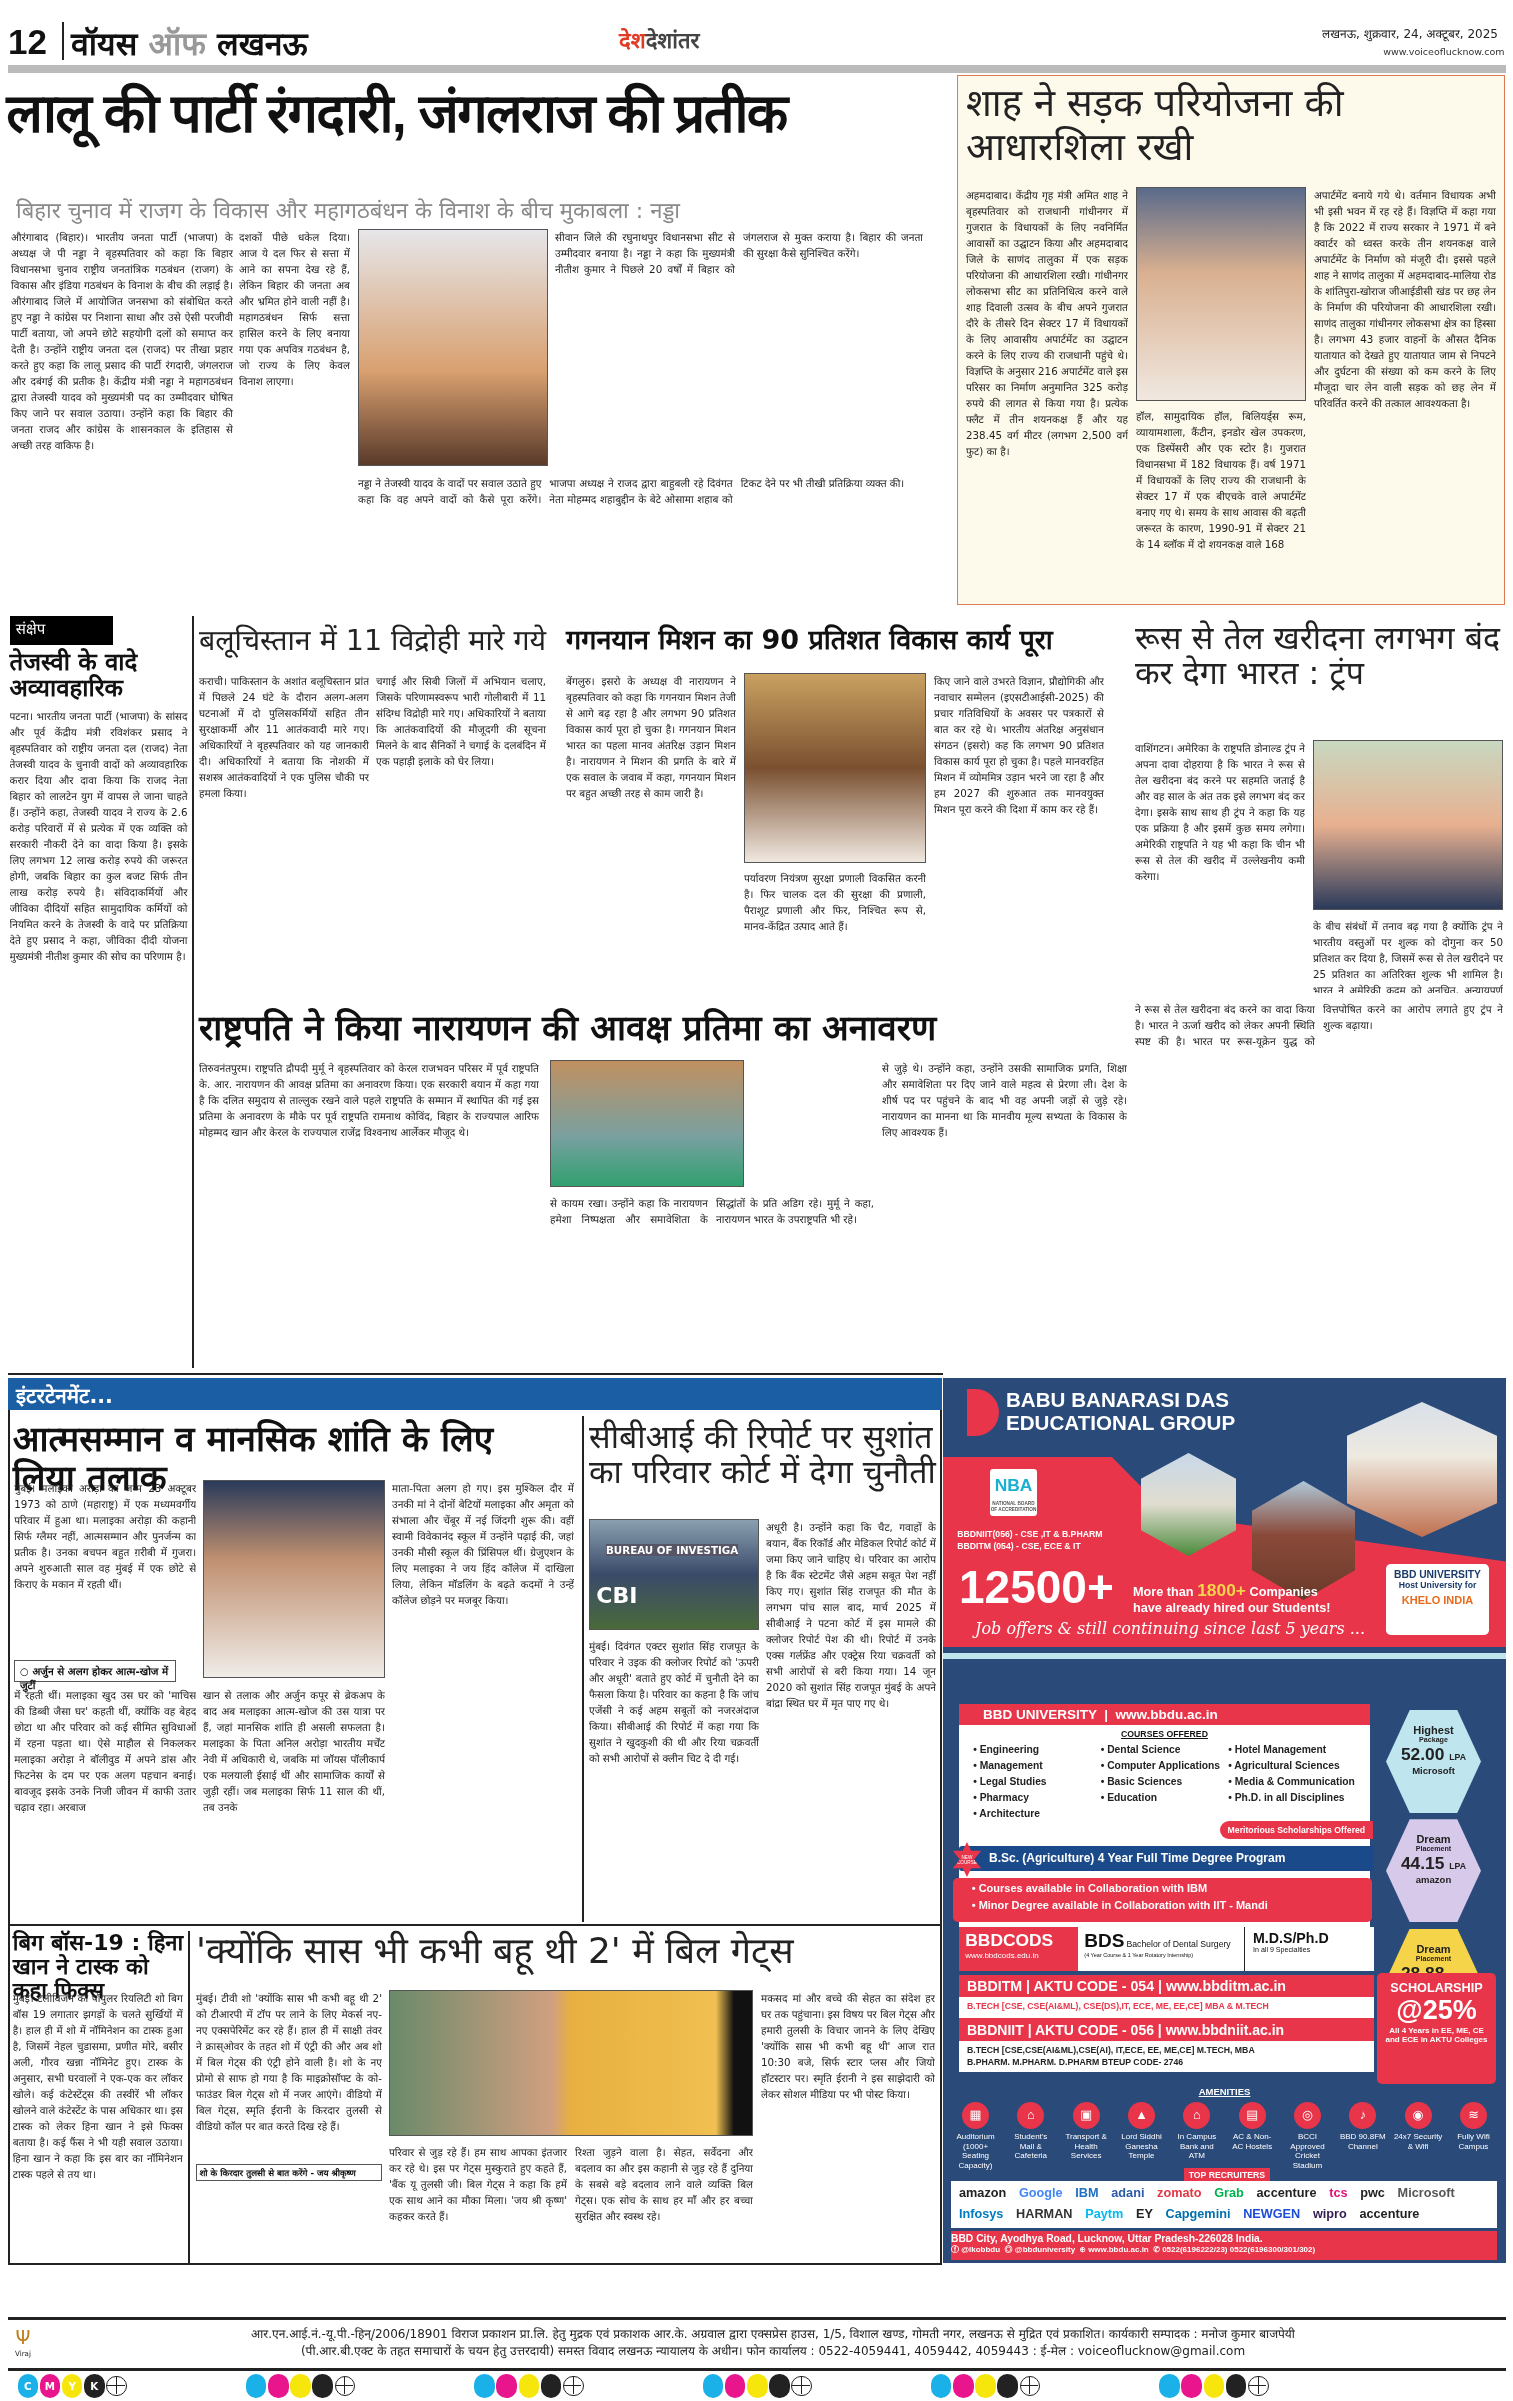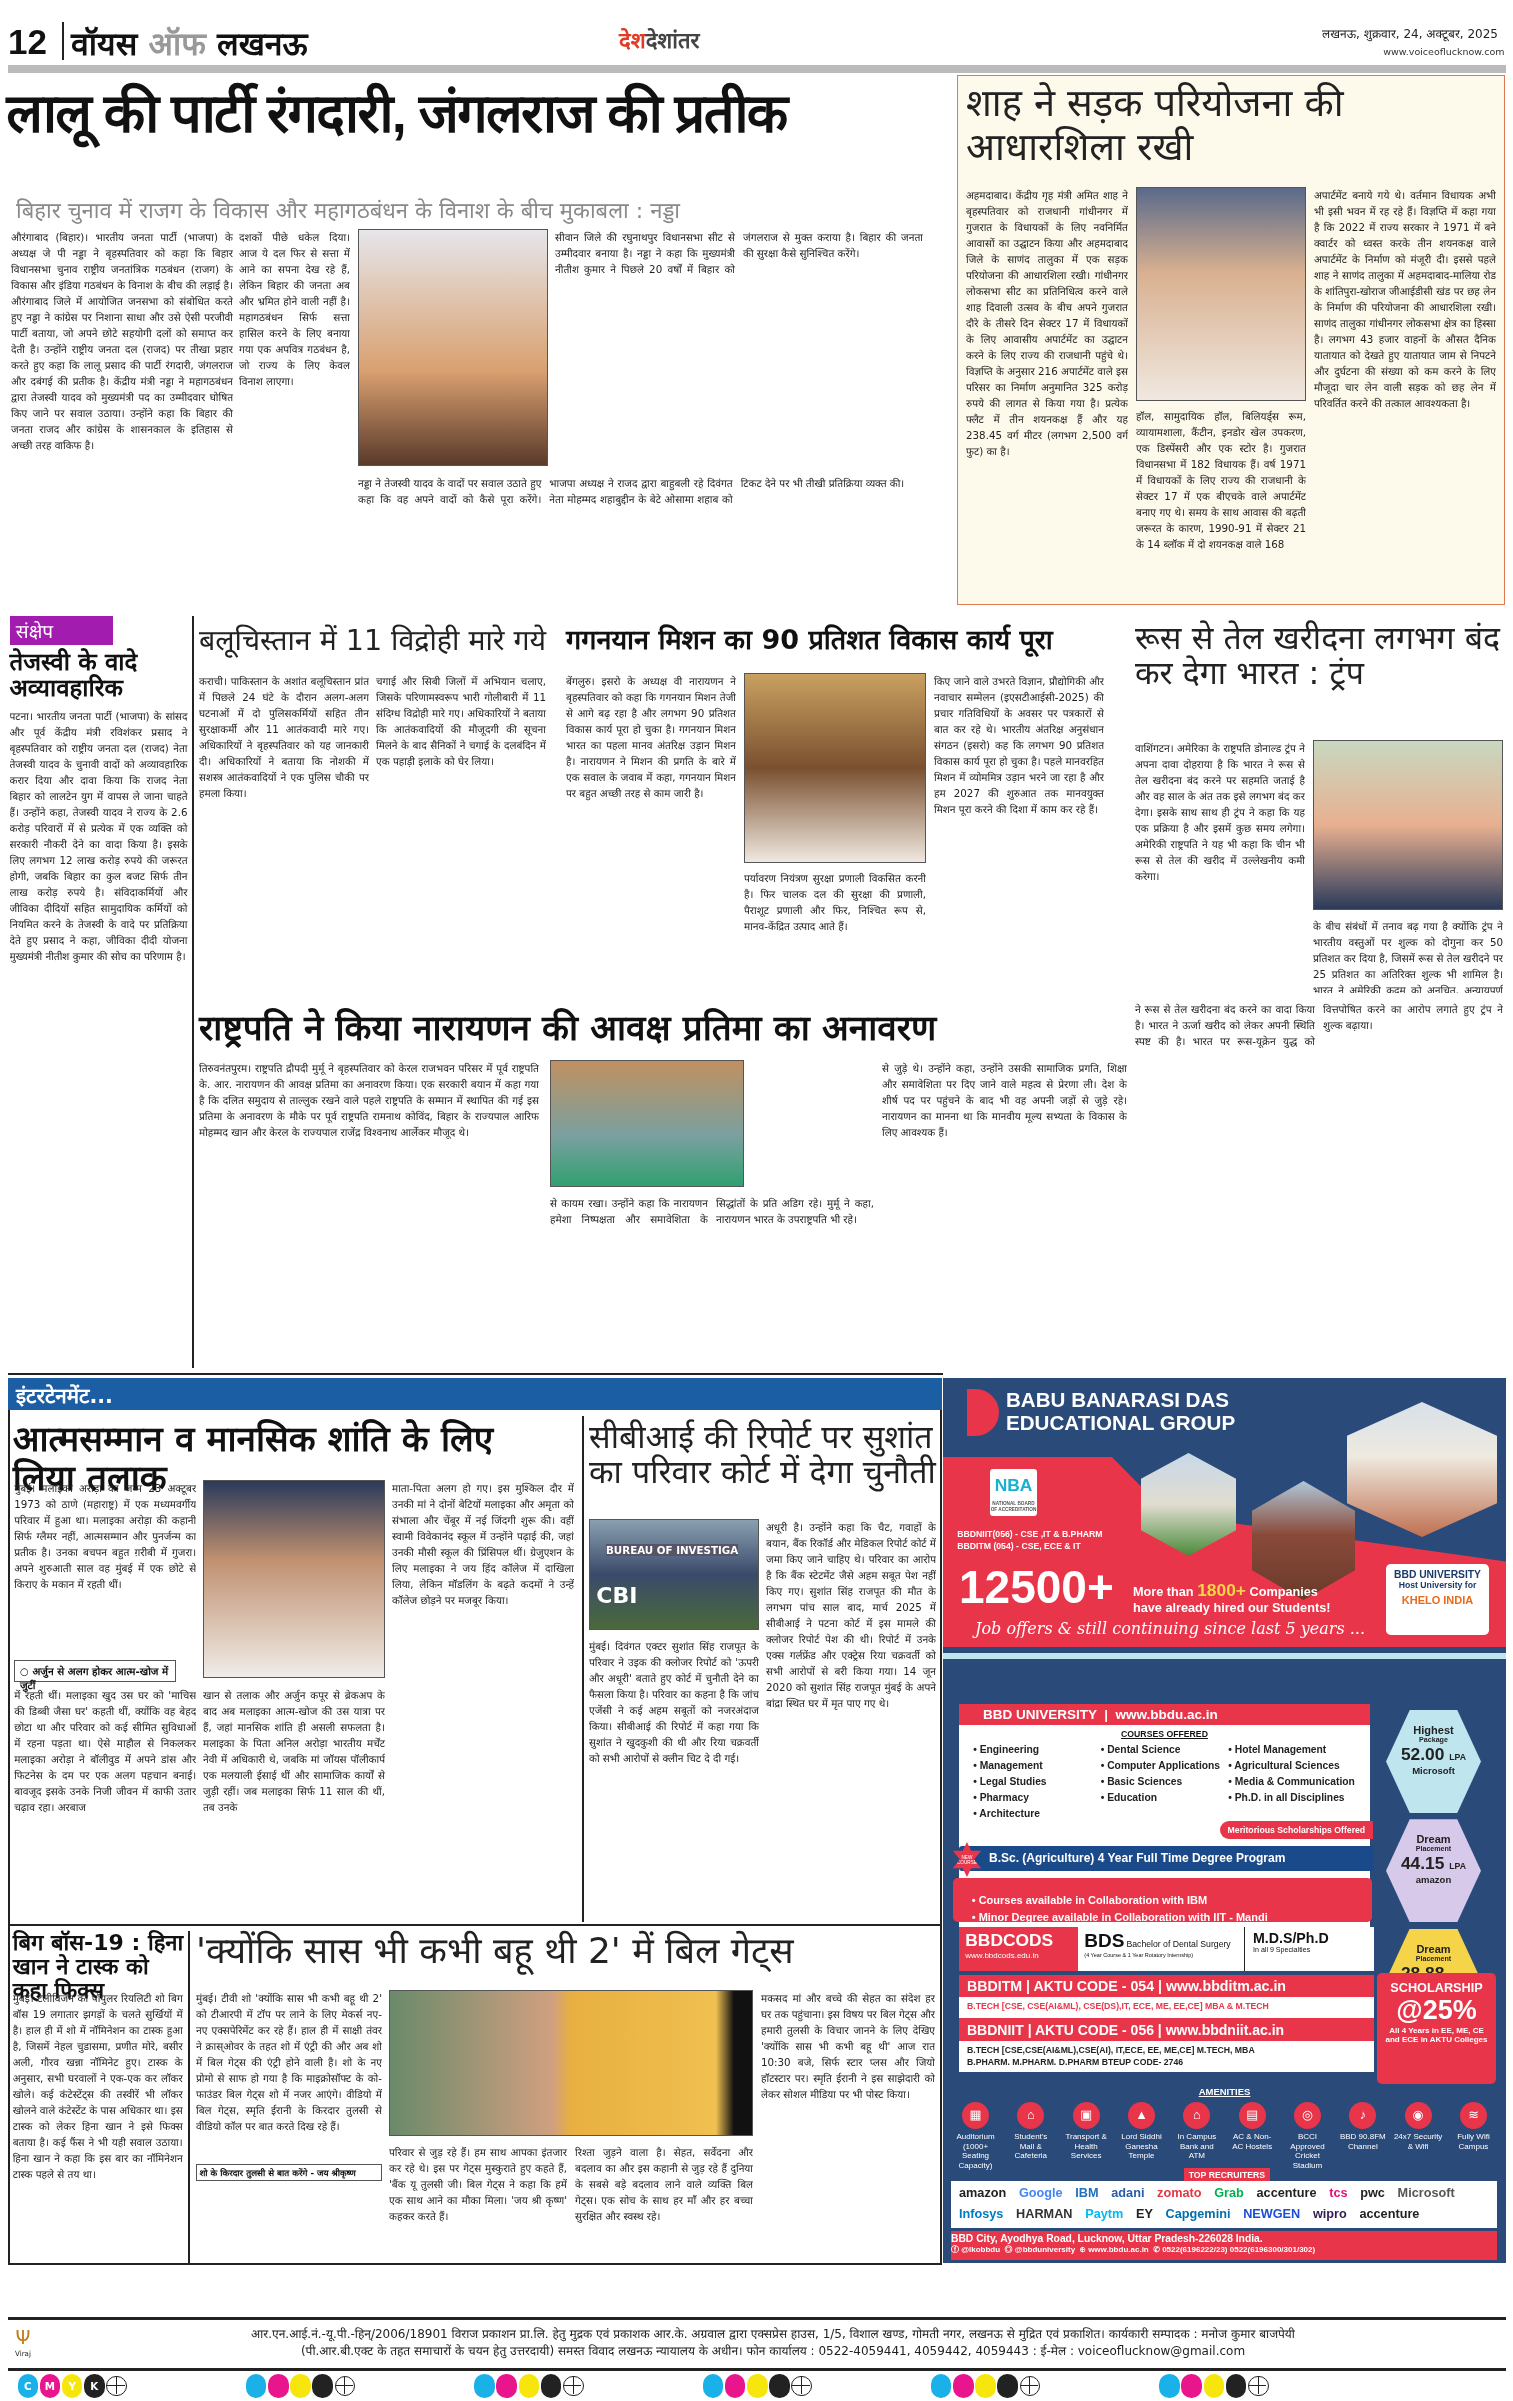--- a/index.html
+++ b/index.html
@@ -17,21 +17,21 @@
 .h1{left:6.3px;top:86px;font-size:54px;font-weight:bold;letter-spacing:-1.6px;line-height:1;font-family:"Liberation Sans",sans-serif}
 .sub{left:16px;top:194px;font-size:22px;color:#8a8a8a}
 .col{font-size:10.3px;line-height:16px;color:#222;text-align:justify;overflow:hidden}
 .photo{background:#ccc;border:0.8px solid #555;overflow:hidden}
 .boxed{border:1.6px solid #e07a55;background:#fdfaec}
 .h2{font-size:38px;line-height:1.15;color:#222}
 .h3{font-size:27px;font-weight:bold;line-height:1.1}
 .h3l{font-size:28.5px;line-height:1.1;color:#222}
 .vrule{width:1.6px;background:#222}
 .hrule{height:1.6px;background:#222}
-.sankshep{left:9.5px;top:616px;width:103px;height:28.5px;background:#a21caf;color:#fff;font-size:19px;padding:1.6px 6.3px}
+.sankshep{left:9.5px;top:616px;width:103px;height:28.5px;background:#000000;color:#fff;font-size:15px;padding:1.6px 6.3px}
 .ent-band{left:8px;top:1378px;width:934px;height:32px;background:#1c5ea4;color:#fff;font-size:20.6px;padding:3.2px 8px;font-weight:bold}
 .ad{left:943px;top:1378px;width:563px;height:885px;background:#2a4a7a;overflow:hidden;font-family:"Liberation Sans",sans-serif}
 .ad .red{background:#e8354a}
 .footer{left:8px;top:2317px;width:1498px;height:54px;border-top:3.2px solid #222;border-bottom:3.2px solid #222;font-size:12px;text-align:center;color:#222}
 .cmyk{top:2374px;height:24px;left:8px;width:1498px;display:flex;gap:119px;padding-left:9.5px}
 .dots{display:flex;gap:1.6px}
 .dot{width:20.6px;height:24px;border-radius:10.3px;color:#fff;font-size:10.3px;font-weight:bold;text-align:center;line-height:24px}
 .reg{width:20.6px;height:20.6px;border:1.6px solid #222;border-radius:10.3px;margin-top:1.6px;position:relative}
 .reg:before{content:"";position:absolute;left:8.7px;top:0;width:0.8px;height:17.4px;background:#222}
 .reg:after{content:"";position:absolute;top:8.7px;left:0;height:0.8px;width:17.4px;background:#222}
@@ -174,21 +174,21 @@
       <div>
           <div>• <span>Hotel Management</span></div>
           <div>• <span>Agricultural Sciences</span></div>
           <div>• <span>Media &amp; Communication</span></div>
           <div>• <span>Ph.D. in all Disciplines</span></div>
         </div>
     </div>
     <div class="red" style="position:absolute;right:-3.2px;top:117px;color:#fff;font-size:8.7px;font-weight:bold;padding:4px 8px;border-radius:11px 0 0 11px">Meritorious Scholarships Offered</div>
     <div style="position:absolute;left:0;top:142px;width:415px;height:25px;background:#1a4a8a;color:#fff;font-size:12px;font-weight:bold;padding:4.7px 0 0 30px;border-radius:3.2px">B.Sc. (Agriculture) 4 Year Full Time Degree Program</div>
     <div class="red" style="position:absolute;left:-6.3px;top:138px;width:28.5px;height:35px;clip-path:polygon(50% 0,65% 25%,100% 25%,75% 50%,100% 75%,65% 75%,50% 100%,35% 75%,0 75%,25% 50%,0 25%,35% 25%);color:#fff;font-size:4.7px;text-align:center;padding-top:12.7px">NEW COURSE</div>
-    <div class="red" style="position:absolute;left:-6.3px;top:174px;width:419px;height:44px;color:#fff;font-size:11px;font-weight:bold;padding:14px 19px;border-radius:4.7px;line-height:1.5">
+    <div class="red" style="position:absolute;left:-6.3px;top:174px;width:419px;height:44px;color:#fff;font-size:11px;font-weight:bold;padding:2px 19px;border-radius:4.7px;line-height:1.5">
         <div>• <span>Courses available in Collaboration with IBM</span></div>
         <div>• <span>Minor Degree available in Collaboration with IIT - Mandi</span></div>
       </div>
     <div style="position:absolute;left:0;top:223px;width:415px;height:44px;background:#fff;display:flex">
       <div class="red" style="width:119px;color:#fff;padding:3.2px 6.3px">
           <div style="font-size:17.4px;font-weight:bold">BBDCODS</div>
           <div style="font-size:8px">www.bbdcods.edu.in</div>
         </div>
       <div style="width:166px;padding:3.2px 6.3px;font-size:7.1px"><span style="font-size:19px;font-weight:bold">BDS</span> <span style="font-size:8.7px">Bachelor of Dental Surgery</span><div style="font-size:5.5px">(4 Year Course &amp; 1 Year Rotatory Internship)</div></div>
       <div style="border-left:1.6px solid #222;padding:3.2px 8px;font-size:7.1px">

